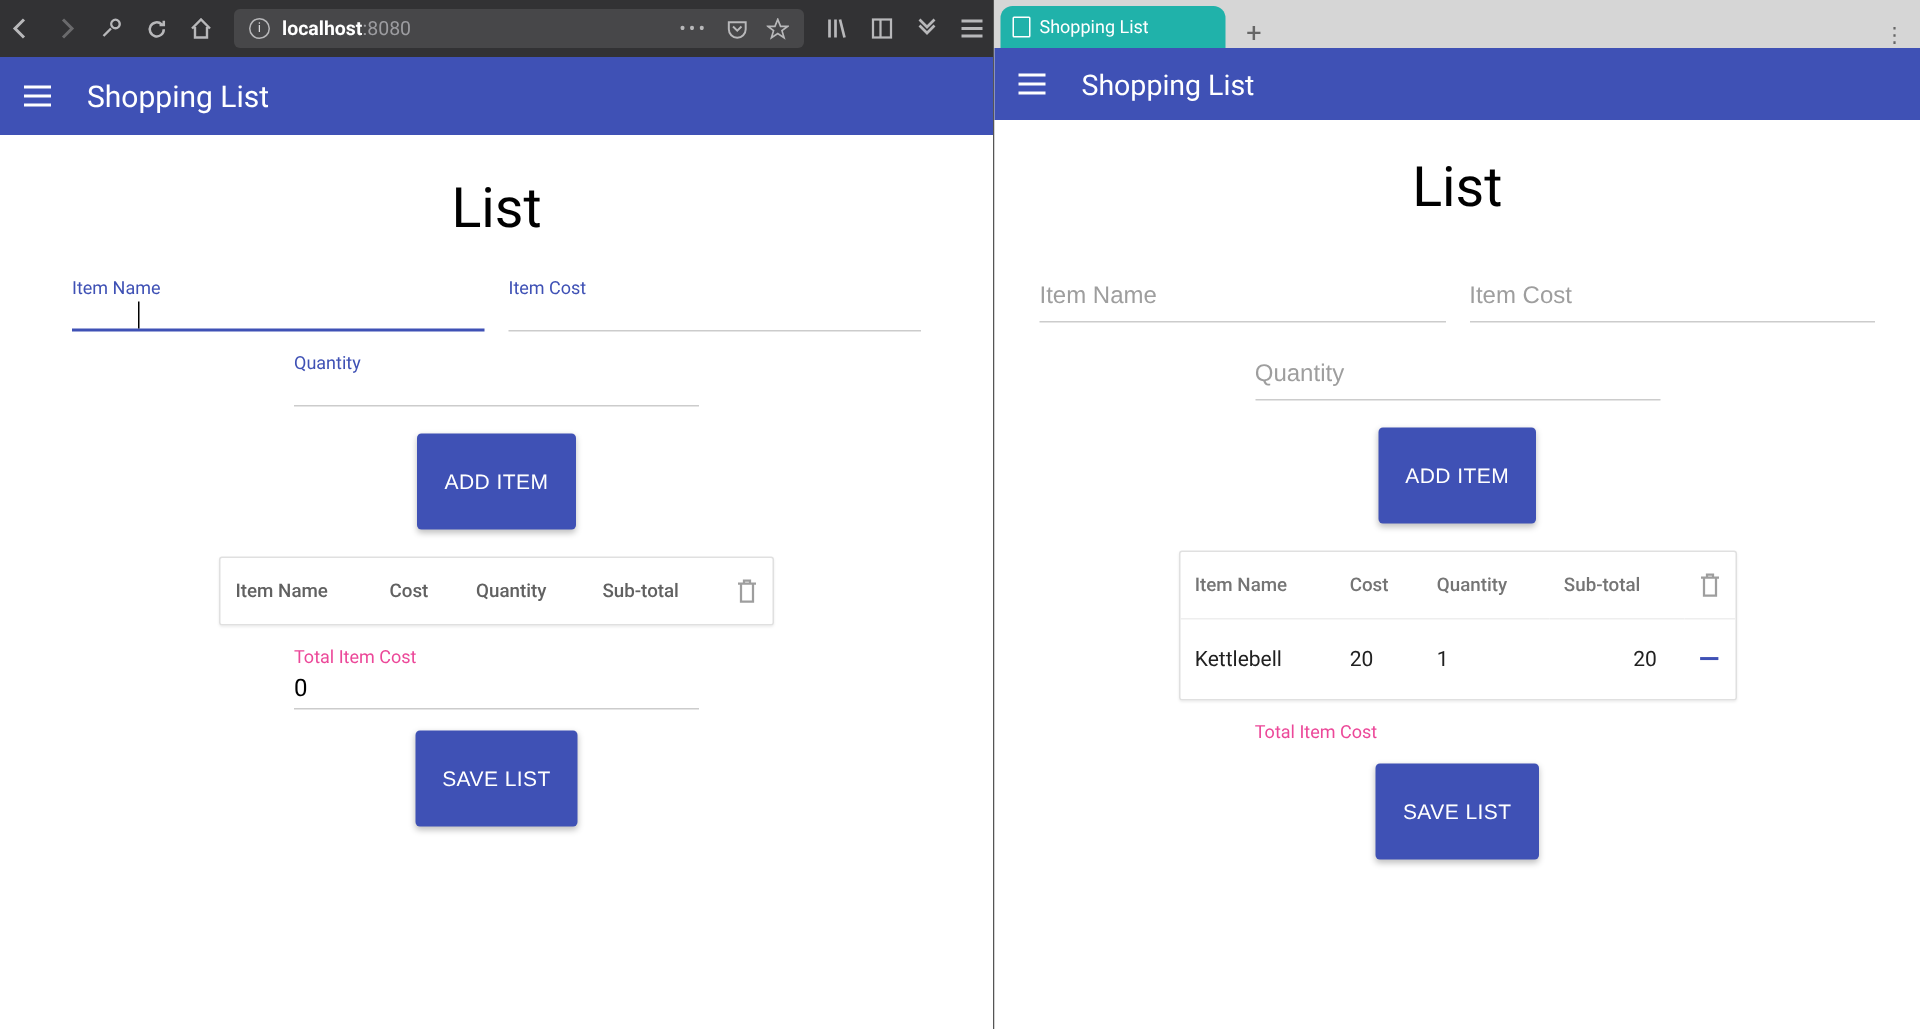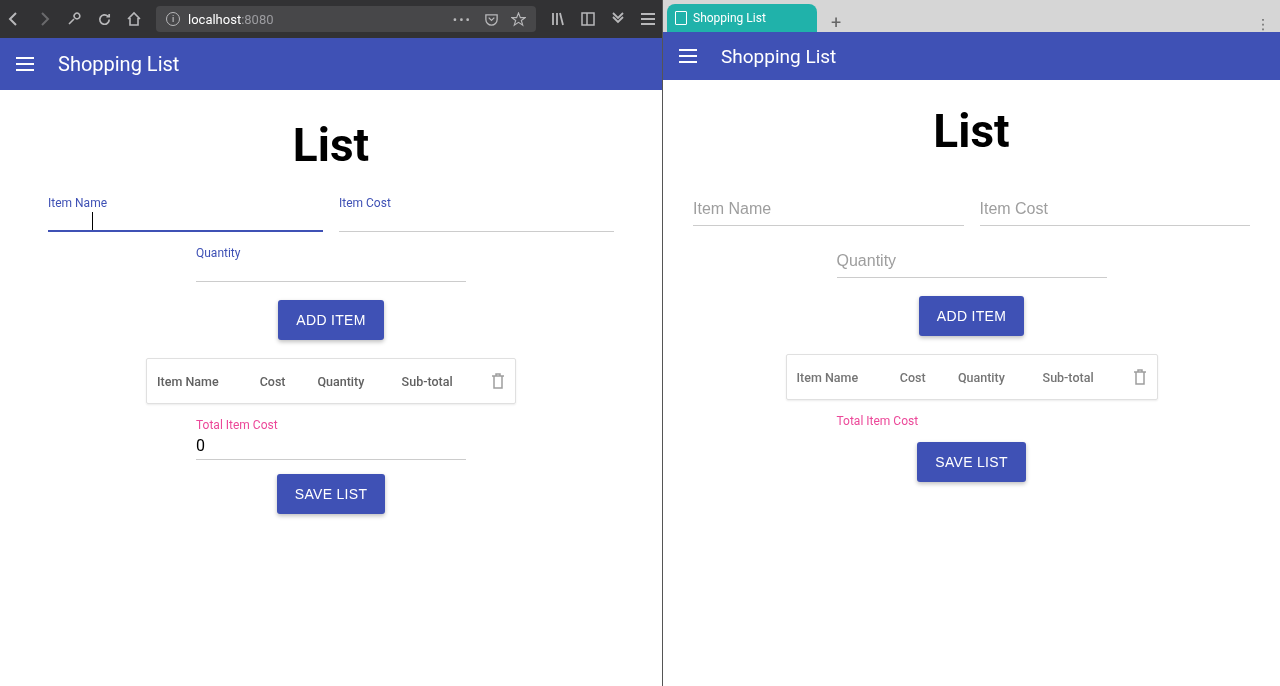--- a/index.html
+++ b/index.html
@@ -16,21 +16,21 @@
     height: 38px; background: #323234; display: flex; align-items: center;
     padding: 0 6px; gap: 14px; color: #b8b8ba;
   }
   .ff-nav-btn { width: 16px; height: 16px; display:flex; align-items:center; justify-content:center; }
   .ff-url {
     flex: 1; height: 26px; background: #474749; border-radius: 4px;
     display: flex; align-items: center; padding: 0 10px; color: #d8d8da;
     font-size: 13px;
   }
   .ff-url .info { width:14px; height:14px; border:1px solid #b8b8ba; border-radius:50%; margin-right:8px; display:flex; align-items:center; justify-content:center; font-size:9px; }
-  .ff-url .host { color:#fff; }
+  .ff-url .host { color:#fff;font-weight:bold; }
   .ff-url .port { color:#9c9ca0; }
   .ff-url-spacer { flex:1; }
   .ff-right-icons { display:flex; gap:14px; align-items:center; }
 
   
   .chrome-strip {
     height: 32px; background: #d6d6d6; display:flex; align-items:flex-end;
     padding-left:4px; padding-right:6px;
   }
   .chrome-tab {
@@ -51,21 +51,21 @@
   .pane-left .appbar { height:52px; }
   .pane-right .appbar { height:48px; }
   .hamburger { width:18px; height:14px; display:flex; flex-direction:column; justify-content:space-between; }
   .hamburger span { display:block; height:2px; background:#fff; }
   .app-title-left { font-size:20px; font-weight:400; }
   .app-title-right { font-size:19px; font-weight:400; }
 
   
   .page { padding: 20px 48px 0; }
   .pane-right .page { padding: 18px 30px 0; }
-  h1.page-title { font-size:46px; font-weight:700; text-align:center; margin:8px 0 28px; }
+  h1.page-title { font-size:37px; font-weight:400; text-align:center; margin:8px 0 28px; }
   .pane-right h1.page-title { margin:6px 0 34px; }
 
   
   .row { display:flex; gap:16px; margin-bottom:18px; }
   .field { flex:1; position:relative; }
   .field-label {
     font-size:12px; color:#3f51b5; position:absolute; top:-4px; left:0;
   }
   .field input {
     width:100%; border:none; border-bottom:1px solid #ccc; height:32px;
@@ -77,21 +77,21 @@
   
   .field-ph input::placeholder { color:#9e9e9e; font-size:16px; }
   .field-ph input { padding:4px 0; height:34px; }
 
   
   .center-field { width:270px; margin:0 auto 18px; }
 
   
   .btn {
     background:#3f51b5; color:#fff; border:none; border-radius:3px;
-    font-size:14px; font-weight:500; letter-spacing:0.3px; padding:12px 18px;
+    font-size:14px; font-weight:500; letter-spacing:0.3px; padding:24px 18px;
     box-shadow:0 2px 4px rgba(0,0,0,0.25); cursor:pointer;
   }
   .btn-row { text-align:center; margin:10px 0 18px; }
 
   
   .card {
     border:1px solid #e0e0e0; border-radius:2px; margin:0 auto 14px;
     box-shadow:0 1px 2px rgba(0,0,0,0.08);
   }
   .pane-left .card { width:370px; }
@@ -309,20 +309,27 @@
             <th style="width:34px;">
               <span class="trash">
                 <svg width="14" height="16" viewBox="0 0 14 16">
                     <path d="M1 3 H13 M5 3 V1 H9 V3 M3 3 V15 H11 V3" stroke="#9e9e9e" stroke-width="1.5" fill="none"></path>
                   </svg>
               </span>
             </th>
           </tr>
         </thead>
         <tbody id="right-tbody">
+            <tr>
+              <td>Kettlebell</td>
+              <td>20</td>
+              <td>1</td>
+              <td style="text-align:right; padding-right:18px;">20</td>
+              <td><span class="row-remove">—</span></td>
+            </tr>
           </tbody>
       </table>
     </div>
 
     <div class="total-wrap">
       <div class="total-label">Total Item Cost</div>
     </div>
 
     <div class="btn-row">
       <button class="btn">SAVE LIST</button>

